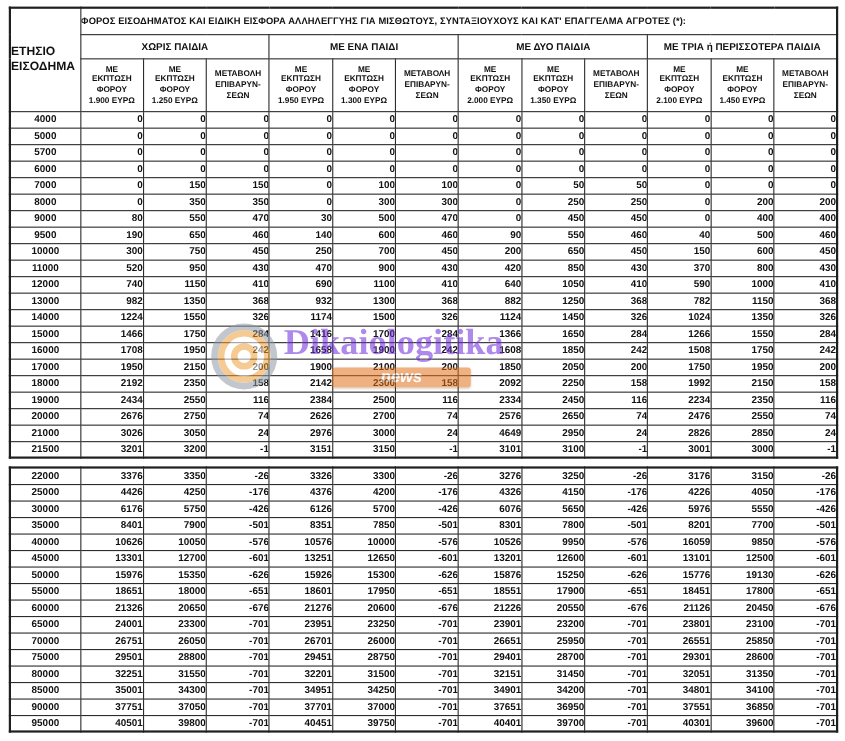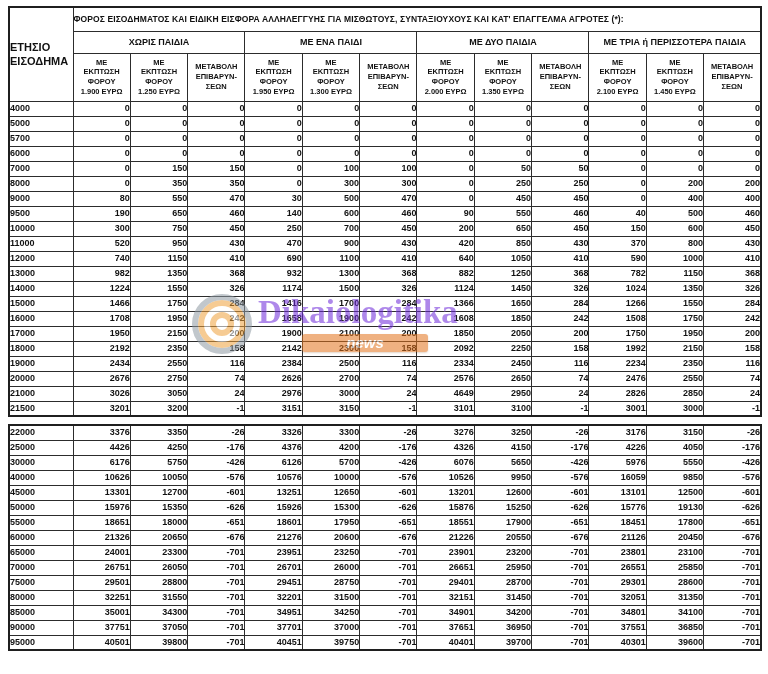--- a/index.html
+++ b/index.html
@@ -61,21 +61,21 @@
     font-weight: bold;
     text-align: center;
     vertical-align: middle;
     white-space: pre-line;
     line-height: 1.3;
   }
   td.income {
     height: 15px;
     font-size: 9px;
     font-weight: bold;
-    text-align: left;
+    text-align: center;
     padding-right: 12px;
     line-height: 1;
   }
   td.val {
     height: 15px;
     font-size: 9px;
     font-weight: bold;
     text-align: right;
     padding-right: 9px;
     line-height: 1;
@@ -586,20 +586,35 @@
           <td class="val">5700</td>
           <td class="val">-426</td>
           <td class="val">6076</td>
           <td class="val">5650</td>
           <td class="val">-426</td>
           <td class="val">5976</td>
           <td class="val">5550</td>
           <td class="val">-426</td>
         </tr>
         <tr>
+          <td class="income">35000</td>
+          <td class="val">8401</td>
+          <td class="val">7900</td>
+          <td class="val">-501</td>
+          <td class="val">8351</td>
+          <td class="val">7850</td>
+          <td class="val">-501</td>
+          <td class="val">8301</td>
+          <td class="val">7800</td>
+          <td class="val">-501</td>
+          <td class="val">8201</td>
+          <td class="val">7700</td>
+          <td class="val">-501</td>
+        </tr>
+        <tr>
           <td class="income">40000</td>
           <td class="val">10626</td>
           <td class="val">10050</td>
           <td class="val">-576</td>
           <td class="val">10576</td>
           <td class="val">10000</td>
           <td class="val">-576</td>
           <td class="val">10526</td>
           <td class="val">9950</td>
           <td class="val">-576</td>

